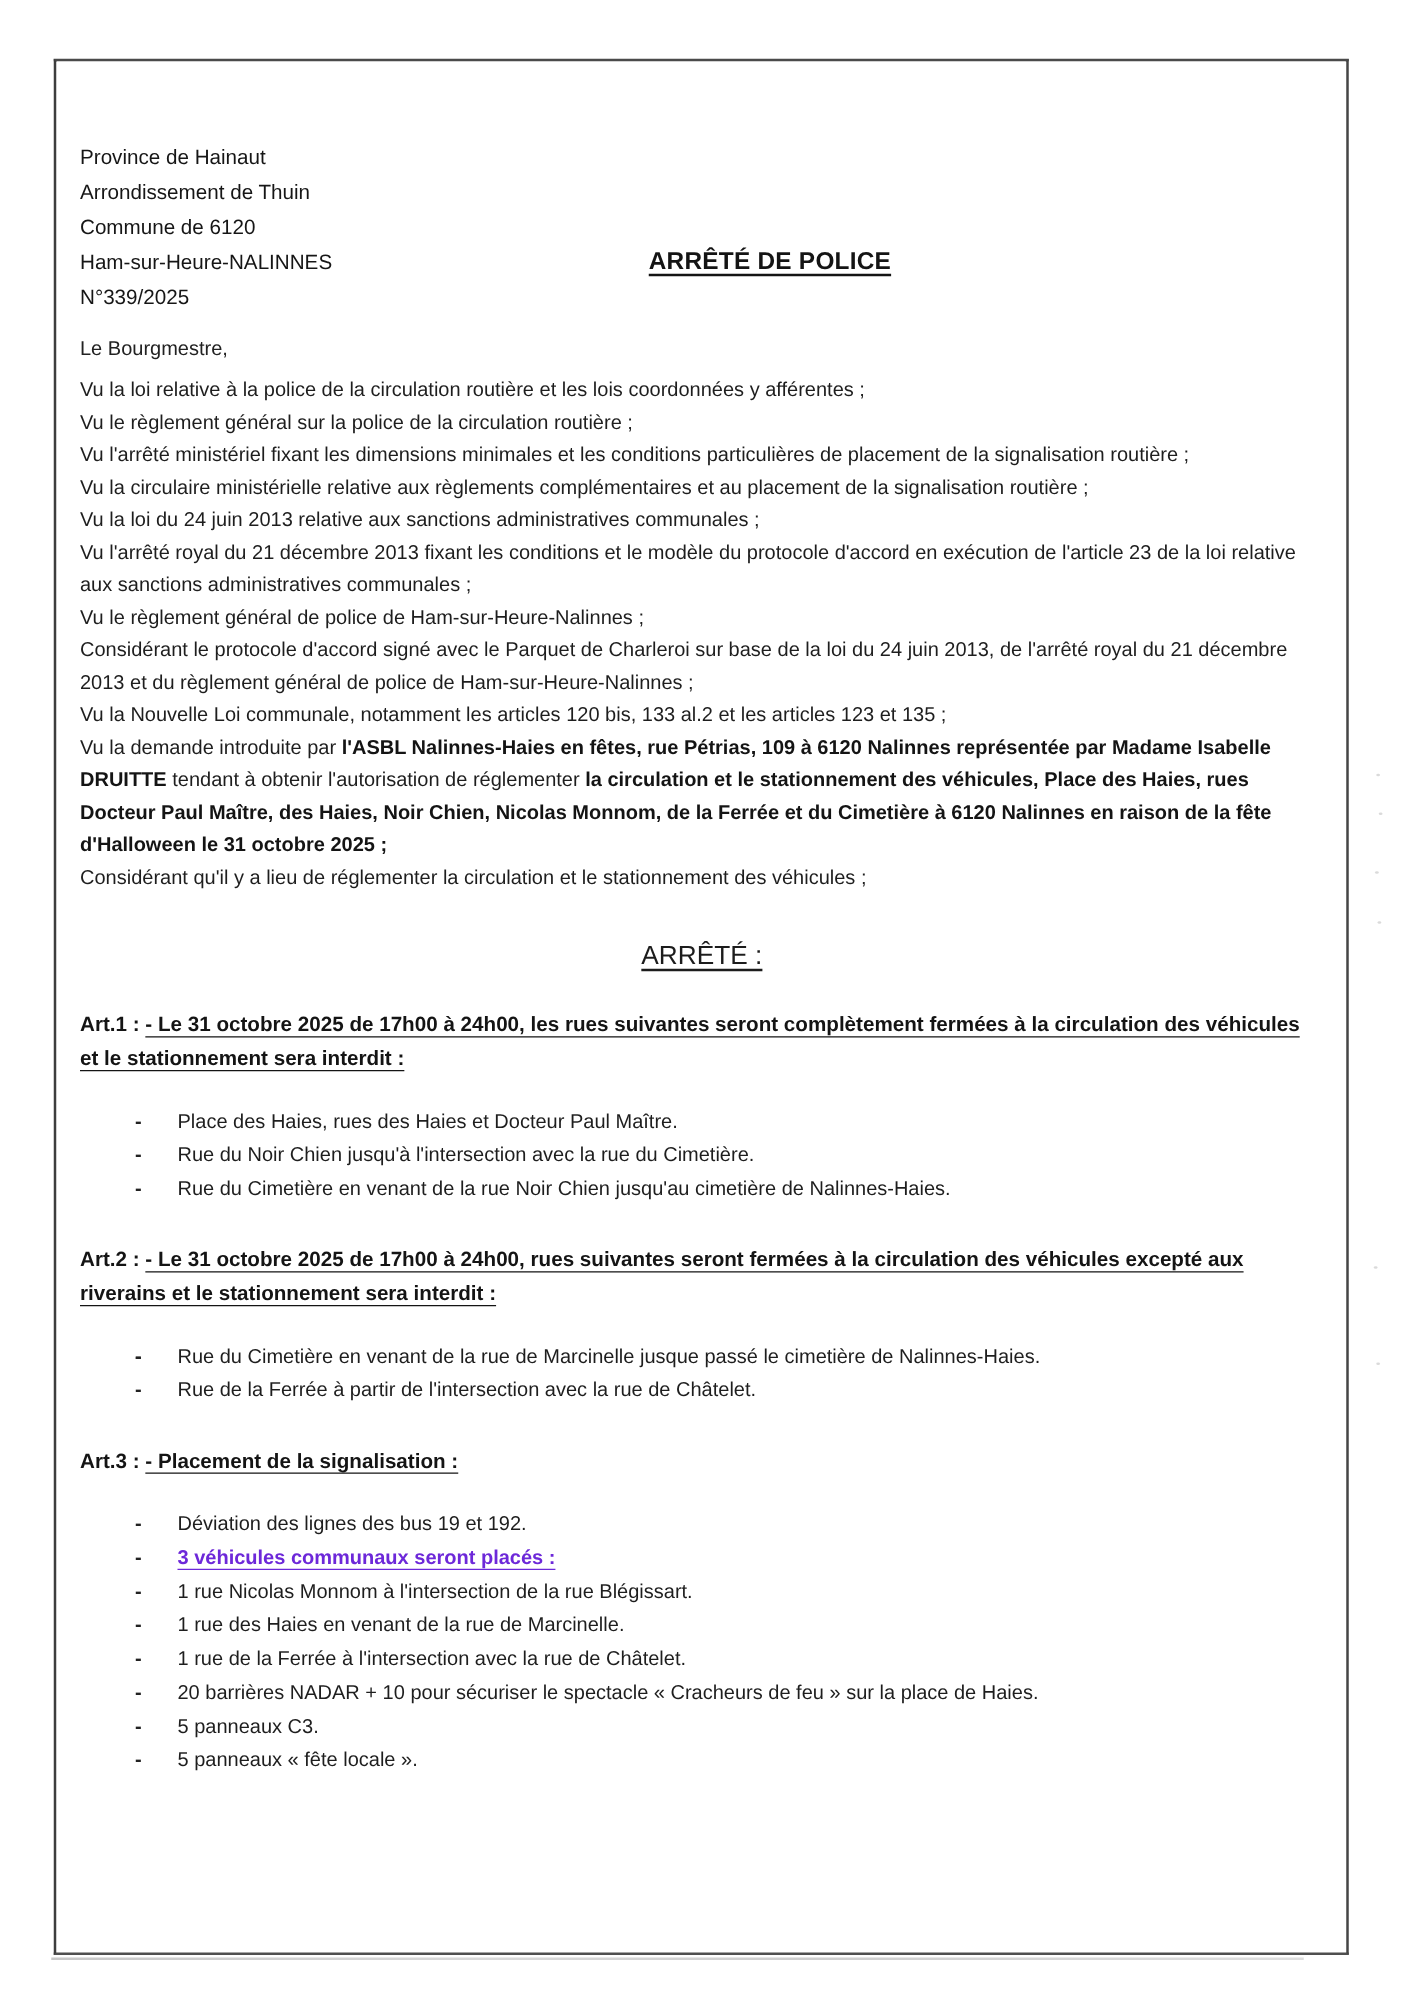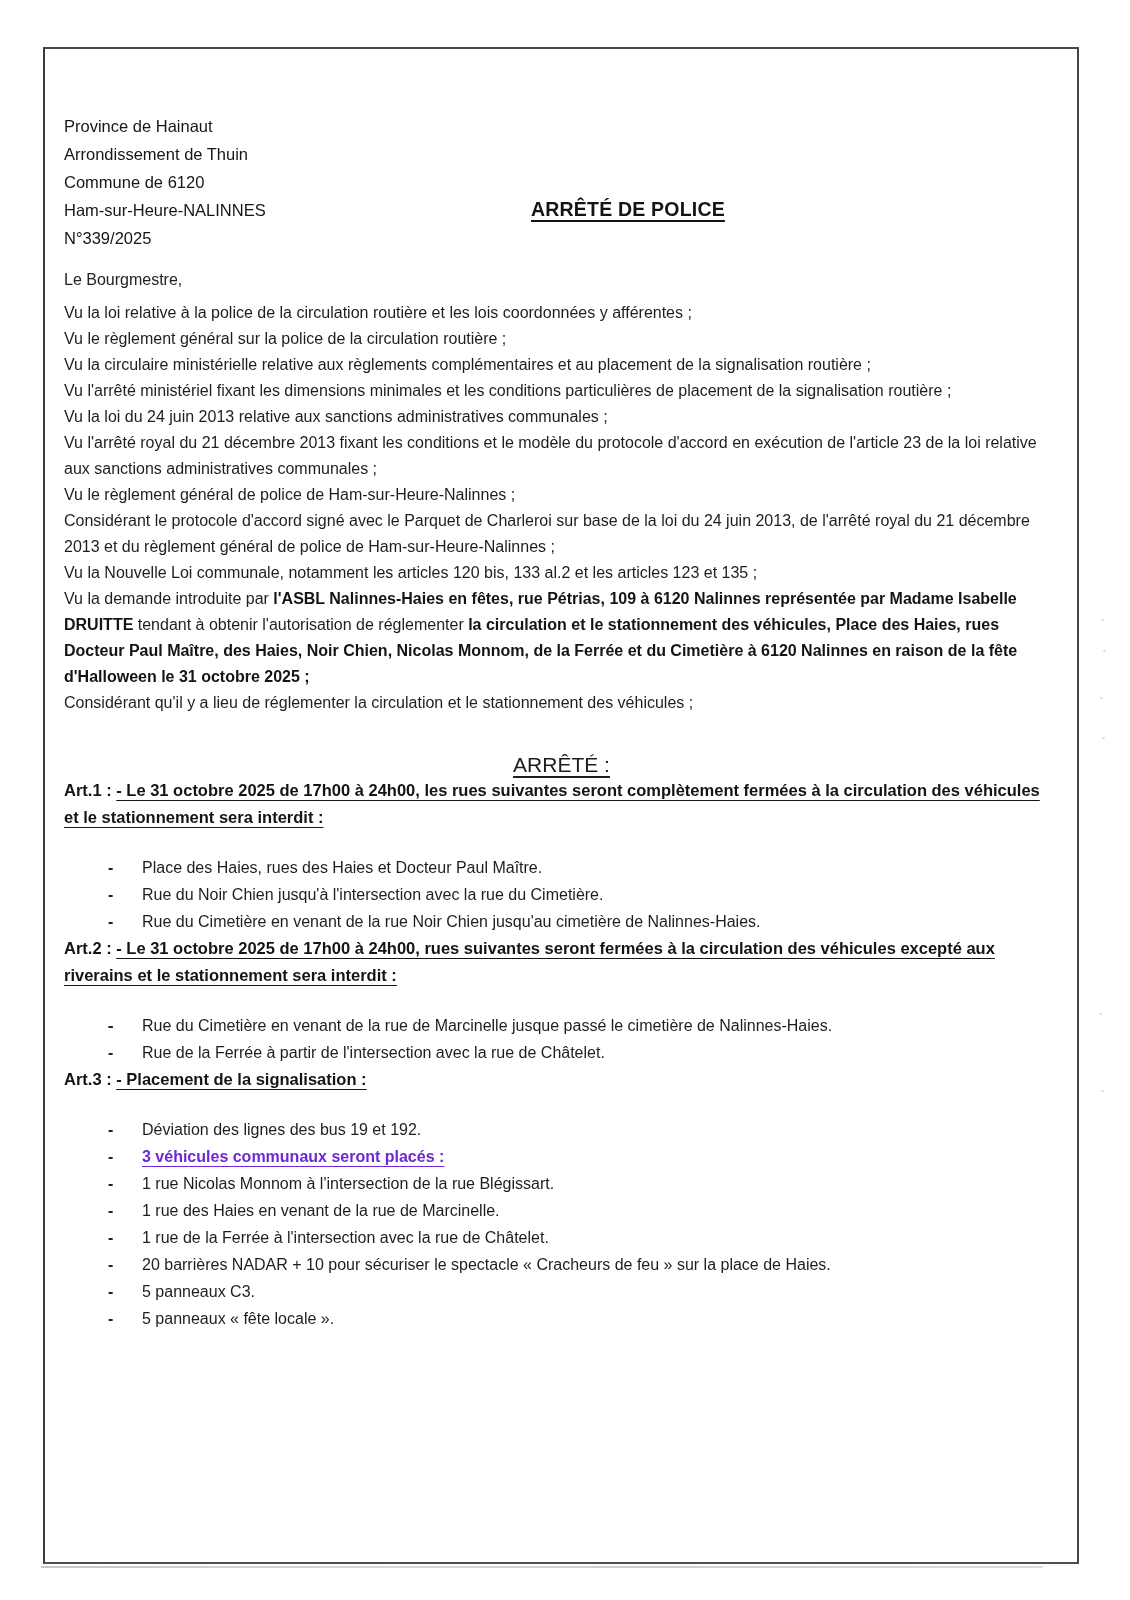--- a/index.html
+++ b/index.html
@@ -45,21 +45,20 @@
     position: absolute;
     left: 455px;
     top: 86px;
     font-size: 19.5px;
     font-weight: bold;
     letter-spacing: 0.2px;
     text-decoration: underline;
     text-underline-offset: 4px;
     text-decoration-thickness: 1.5px;
     color: #141414;
-    margin-left: 12px;
   }
   .salutation {
     margin-top: 15px;
     font-size: 16px;
     line-height: 26px;
     color: #222;
   }
   
   .preamble { margin-top: 7px; max-width: 990px; }
   .preamble p {
@@ -74,21 +73,21 @@
     text-align: center;
     font-size: 21px;
     font-weight: normal;
   }
   .decree-heading span {
     text-decoration: underline;
     text-underline-offset: 4px;
     text-decoration-thickness: 1.5px;
   }
   
-  .article { }
+  .article { margin-top: 30px; }
   .article-heading {
     font-size: 16.5px;
     font-weight: bold;
     line-height: 27px;
     color: #141414;
     max-width: 995px;
   }
   .article-heading .uline {
     text-decoration: underline;
     text-underline-offset: 3.5px;
@@ -161,22 +160,22 @@
           <div>N°339/2025</div>
         </div>
         <div class="doc-title">ARRÊTÉ DE POLICE</div>
       </div>
 
       <div class="salutation">Le Bourgmestre,</div>
 
       <div class="preamble">
         <p>Vu la loi relative à la police de la circulation routière et les lois coordonnées y afférentes ;</p>
         <p>Vu le règlement général sur la police de la circulation routière ;</p>
+        <p>Vu l'arrêté ministériel fixant les dimensions minimales et les conditions particulières de placement de la signalisation routière ;</p>
         <p>Vu la circulaire ministérielle relative aux règlements complémentaires et au placement de la signalisation routière ;</p>
-        <p>Vu l'arrêté ministériel fixant les dimensions minimales et les conditions particulières de placement de la signalisation routière ;</p>
         <p>Vu la loi du 24 juin 2013 relative aux sanctions administratives communales ;</p>
         <p>Vu l'arrêté royal du 21 décembre 2013 fixant les conditions et le modèle du protocole d'accord en exécution de l'article 23 de la loi relative aux sanctions administratives communales ;</p>
         <p>Vu le règlement général de police de Ham-sur-Heure-Nalinnes ;</p>
         <p>Considérant le protocole d'accord signé avec le Parquet de Charleroi sur base de la loi du 24 juin 2013, de l'arrêté royal du 21 décembre 2013 et du règlement général de police de Ham-sur-Heure-Nalinnes ;</p>
         <p>Vu la Nouvelle Loi communale, notamment les articles 120 bis, 133 al.2 et les articles 123 et 135 ;</p>
         <p><span>Vu la demande introduite par </span><span class="b">l'ASBL Nalinnes-Haies en fêtes, rue Pétrias, 109 à 6120 Nalinnes représentée par Madame Isabelle DRUITTE</span><span> tendant à obtenir l'autorisation de réglementer </span><span class="b">la circulation et le stationnement des véhicules, Place des Haies, rues Docteur Paul Maître, des Haies, Noir Chien, Nicolas Monnom, de la Ferrée et du Cimetière à 6120 Nalinnes en raison de la fête d'Halloween le 31 octobre 2025 ;</span></p>
         <p>Considérant qu'il y a lieu de réglementer la circulation et le stationnement des véhicules ;</p>
       </div>
 
       <div class="decree-heading"><span>ARRÊTÉ :</span></div>

